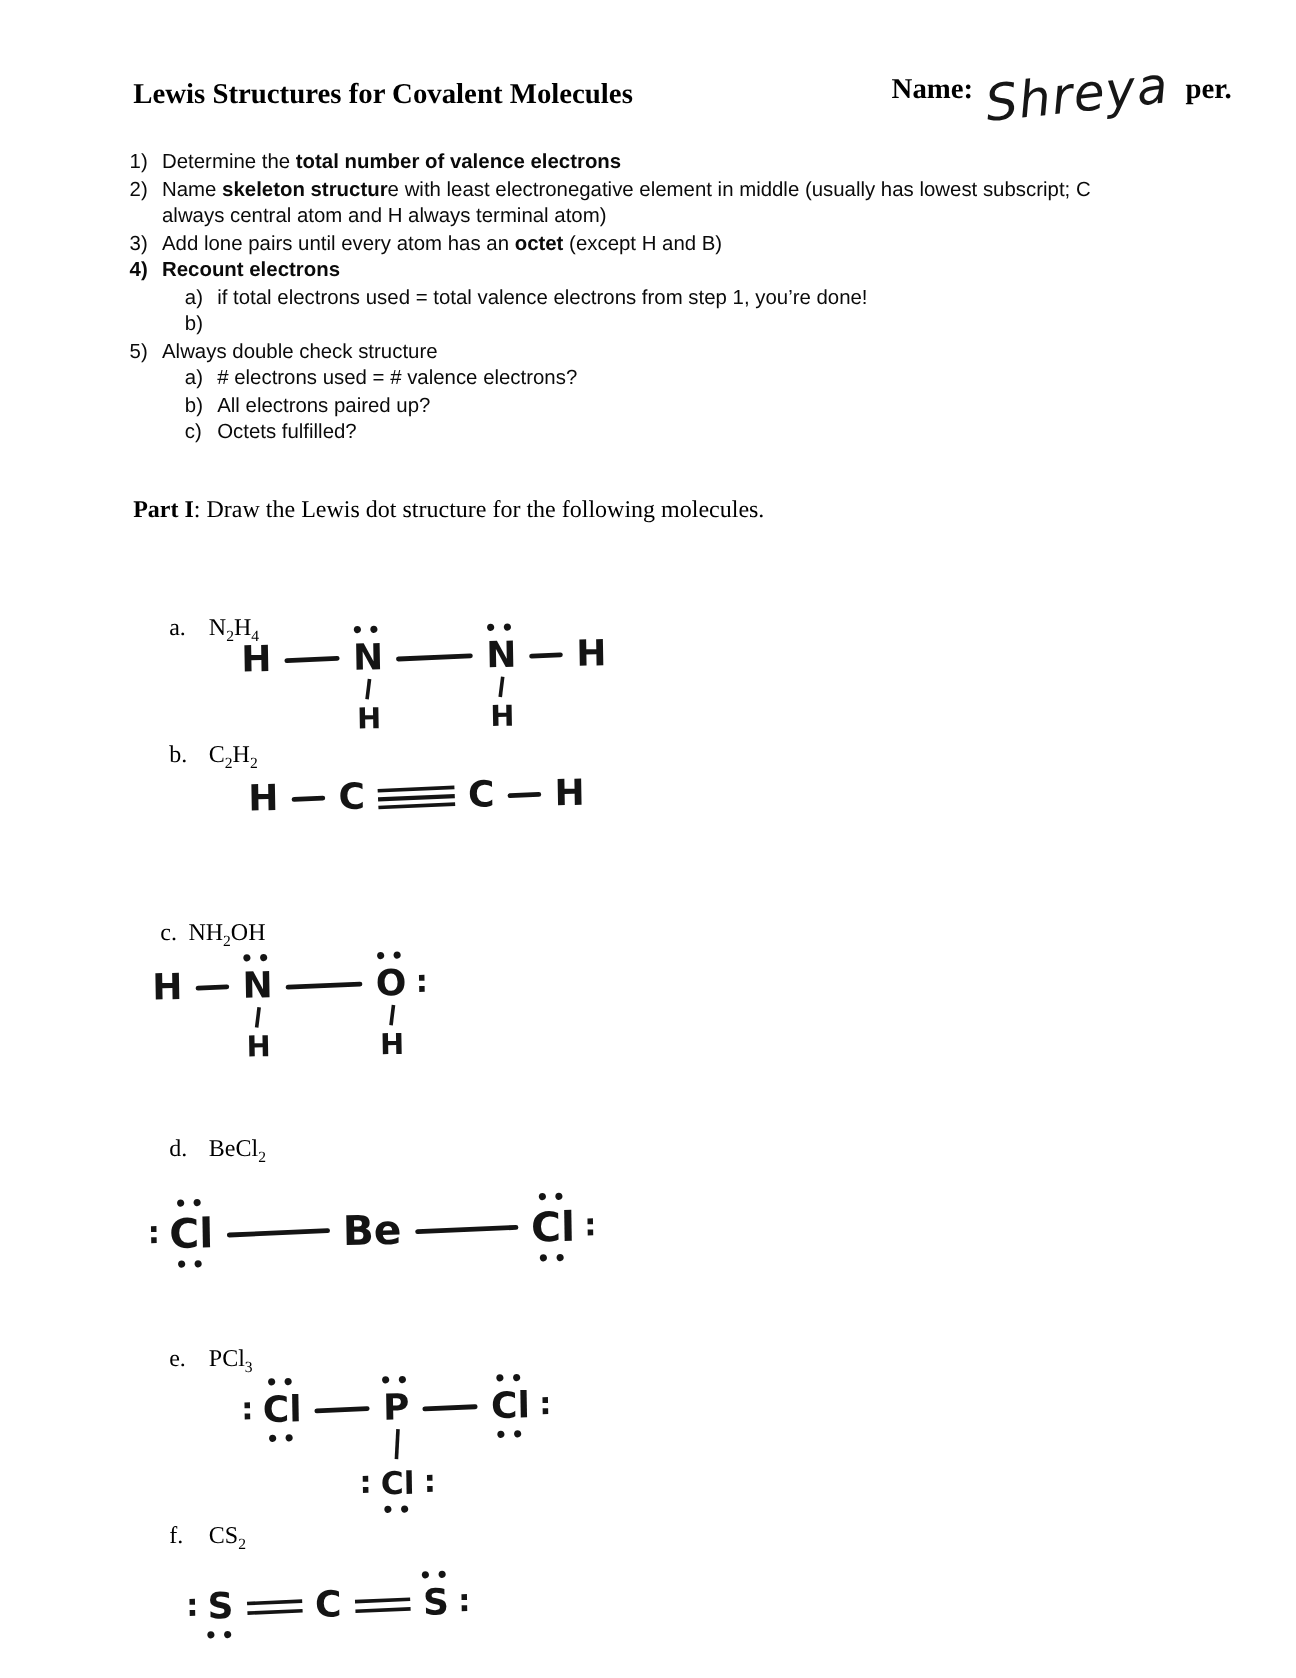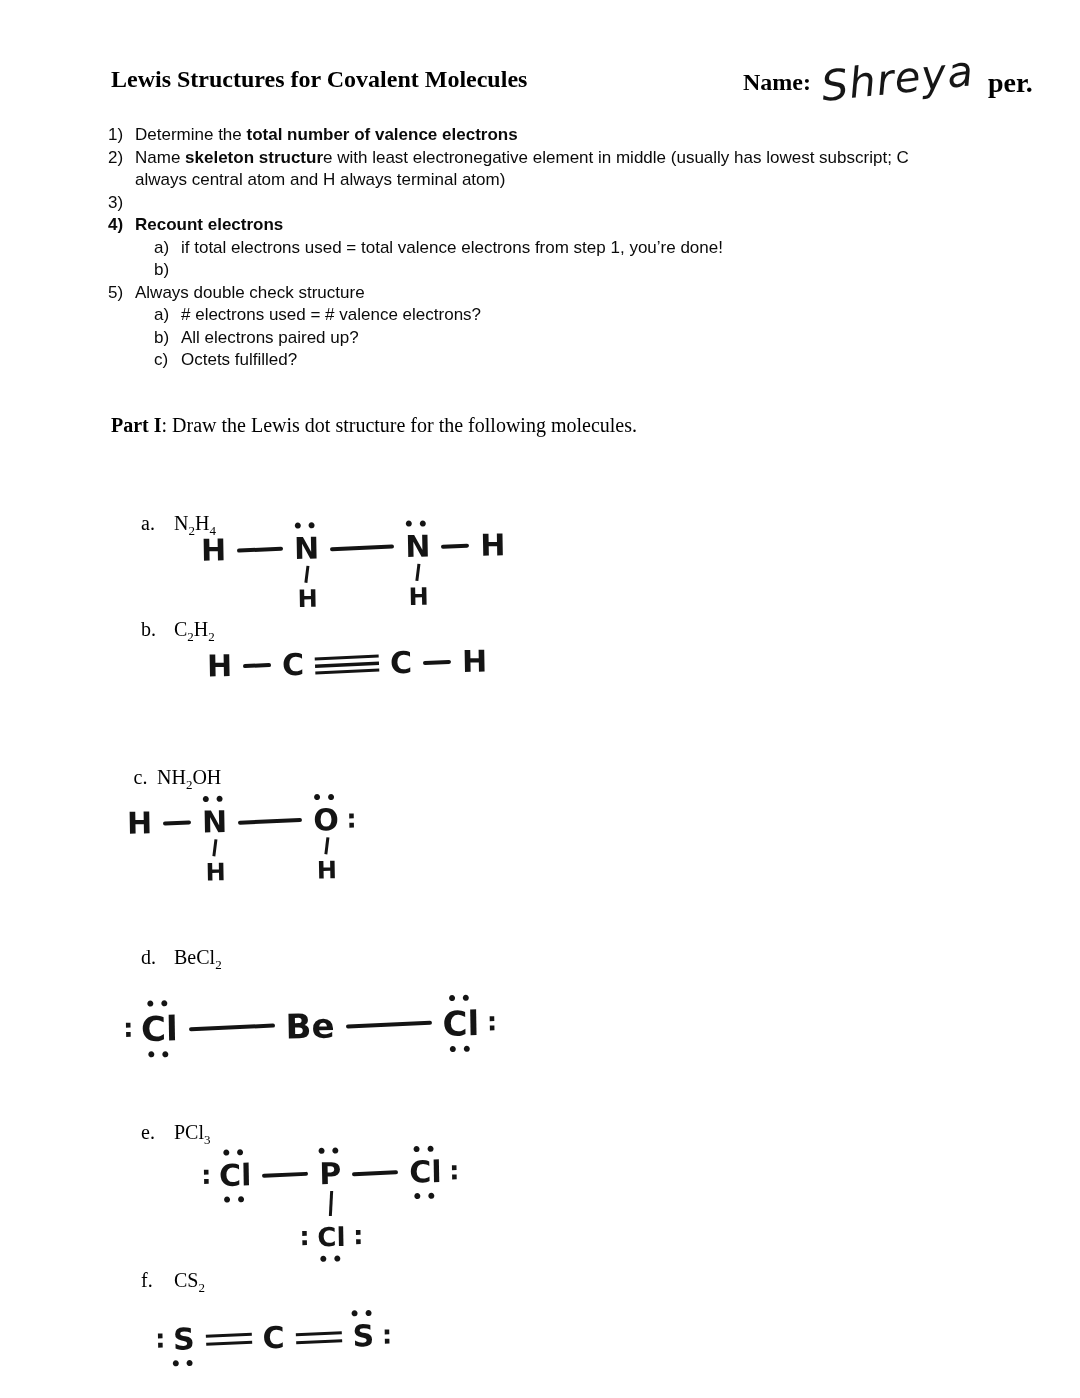--- a/index.html
+++ b/index.html
@@ -4,27 +4,27 @@
 <style>
   * { margin:0; padding:0; box-sizing:border-box; }
   html,body { background:#ffffff; }
   .page {
     position:relative; width:988px; height:1398px; margin:0 auto;
     background:#ffffff; overflow:hidden; color:#000;
     font-family:"Liberation Serif", serif;
   }
   
   .title { position:absolute; left:65px; top:66px; font-size:24px; font-weight:bold; }
-  .nameblock { position:absolute; left:697px; top:62px; display:flex; align-items:center; }
+  .nameblock { position:absolute; left:697px; top:62px; display:flex; align-items:flex-start; }
   .name-label { font-size:24px; font-weight:bold; }
   .hw-name {
     font-family:"DejaVu Sans", sans-serif; font-style:italic; font-size:42px;
     color:#161616; transform:rotate(-6deg); margin:-8px 6px 0 10px; letter-spacing:1px;
   }
-  .per-label { font-size:28px; font-weight:bold; margin-left:8px; }
+  .per-label { font-size:24px; font-weight:bold; margin-left:8px; }
   .hw-per { font-family:"DejaVu Sans", sans-serif; font-size:30px; color:#161616; transform:rotate(4deg); margin-left:8px; margin-top:-4px; }
   
   .instructions {
     position:absolute; left:62px; top:124px; width:990px;
     font-family:"Liberation Sans", sans-serif; font-size:17px; line-height:22.5px; color:#0a0a0a;
   }
   .inst-row { display:flex; }
   .inst-row.sub { margin-left:46px; }
   .inst-num { flex:none; width:27px; }
   .inst-body { white-space:pre-wrap; }
@@ -96,20 +96,21 @@
         <span class="inst-num">1)</span>
         <span class="inst-body"><span>Determine the </span><span class="b">total number of valence electrons</span></span>
       </div>
       <div class="inst-row">
         <span class="inst-num">2)</span>
         <span class="inst-body"><span>Name </span><span class="b">skeleton structur</span><span>e with least electronegative element in middle (usually has lowest subscript; C
 always central atom and H always terminal atom)</span></span>
       </div>
       <div class="inst-row">
         <span class="inst-num">3)</span>
+        <span class="inst-body"><span>Add lone pairs until every atom has an </span><span class="b">octet</span><span> (except H and B)</span></span>
       </div>
       <div class="inst-row">
         <span class="inst-num b">4)</span>
         <span class="inst-body"><span class="b">Recount electrons</span></span>
       </div>
       <div class="inst-row sub">
         <span class="inst-num">a)</span>
         <span class="inst-body"><span>if total electrons used = total valence electrons from step 1, you’re done!</span></span>
       </div>
       <div class="inst-row sub">

